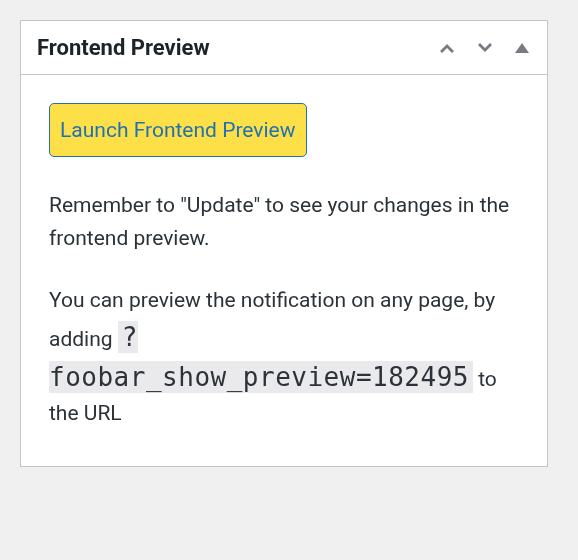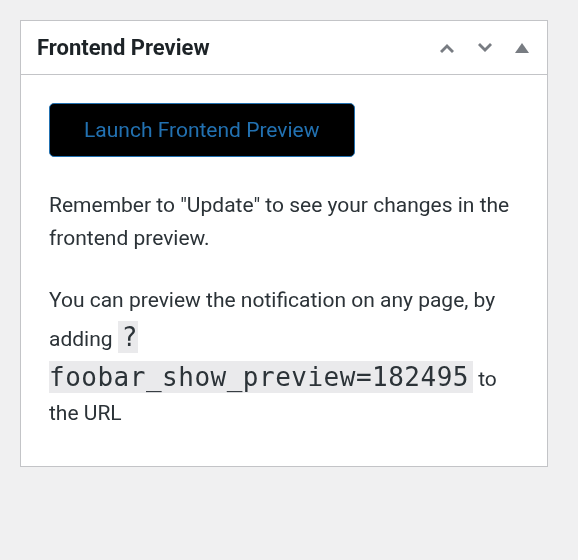--- a/index.html
+++ b/index.html
@@ -46,24 +46,24 @@
     .icon svg {
       display: block;
     }
     .panel-body {
       padding: 28px 28px 36px 28px;
     }
     .launch-btn {
       display: inline-block;
       border: 1px solid #2271b1;
       color: #2271b1;
-      background: #000000;
+      background: #fde047;
       font-size: 21px;
       font-weight: 400;
-      padding: 14px 34px;
+      padding: 14px 10px;
       border-radius: 5px;
       cursor: pointer;
       font-family: inherit;
       margin-bottom: 32px;
     }
     .body-text {
       font-size: 21px;
       color: #2c3338;
       line-height: 1.55;
       margin-bottom: 30px;

